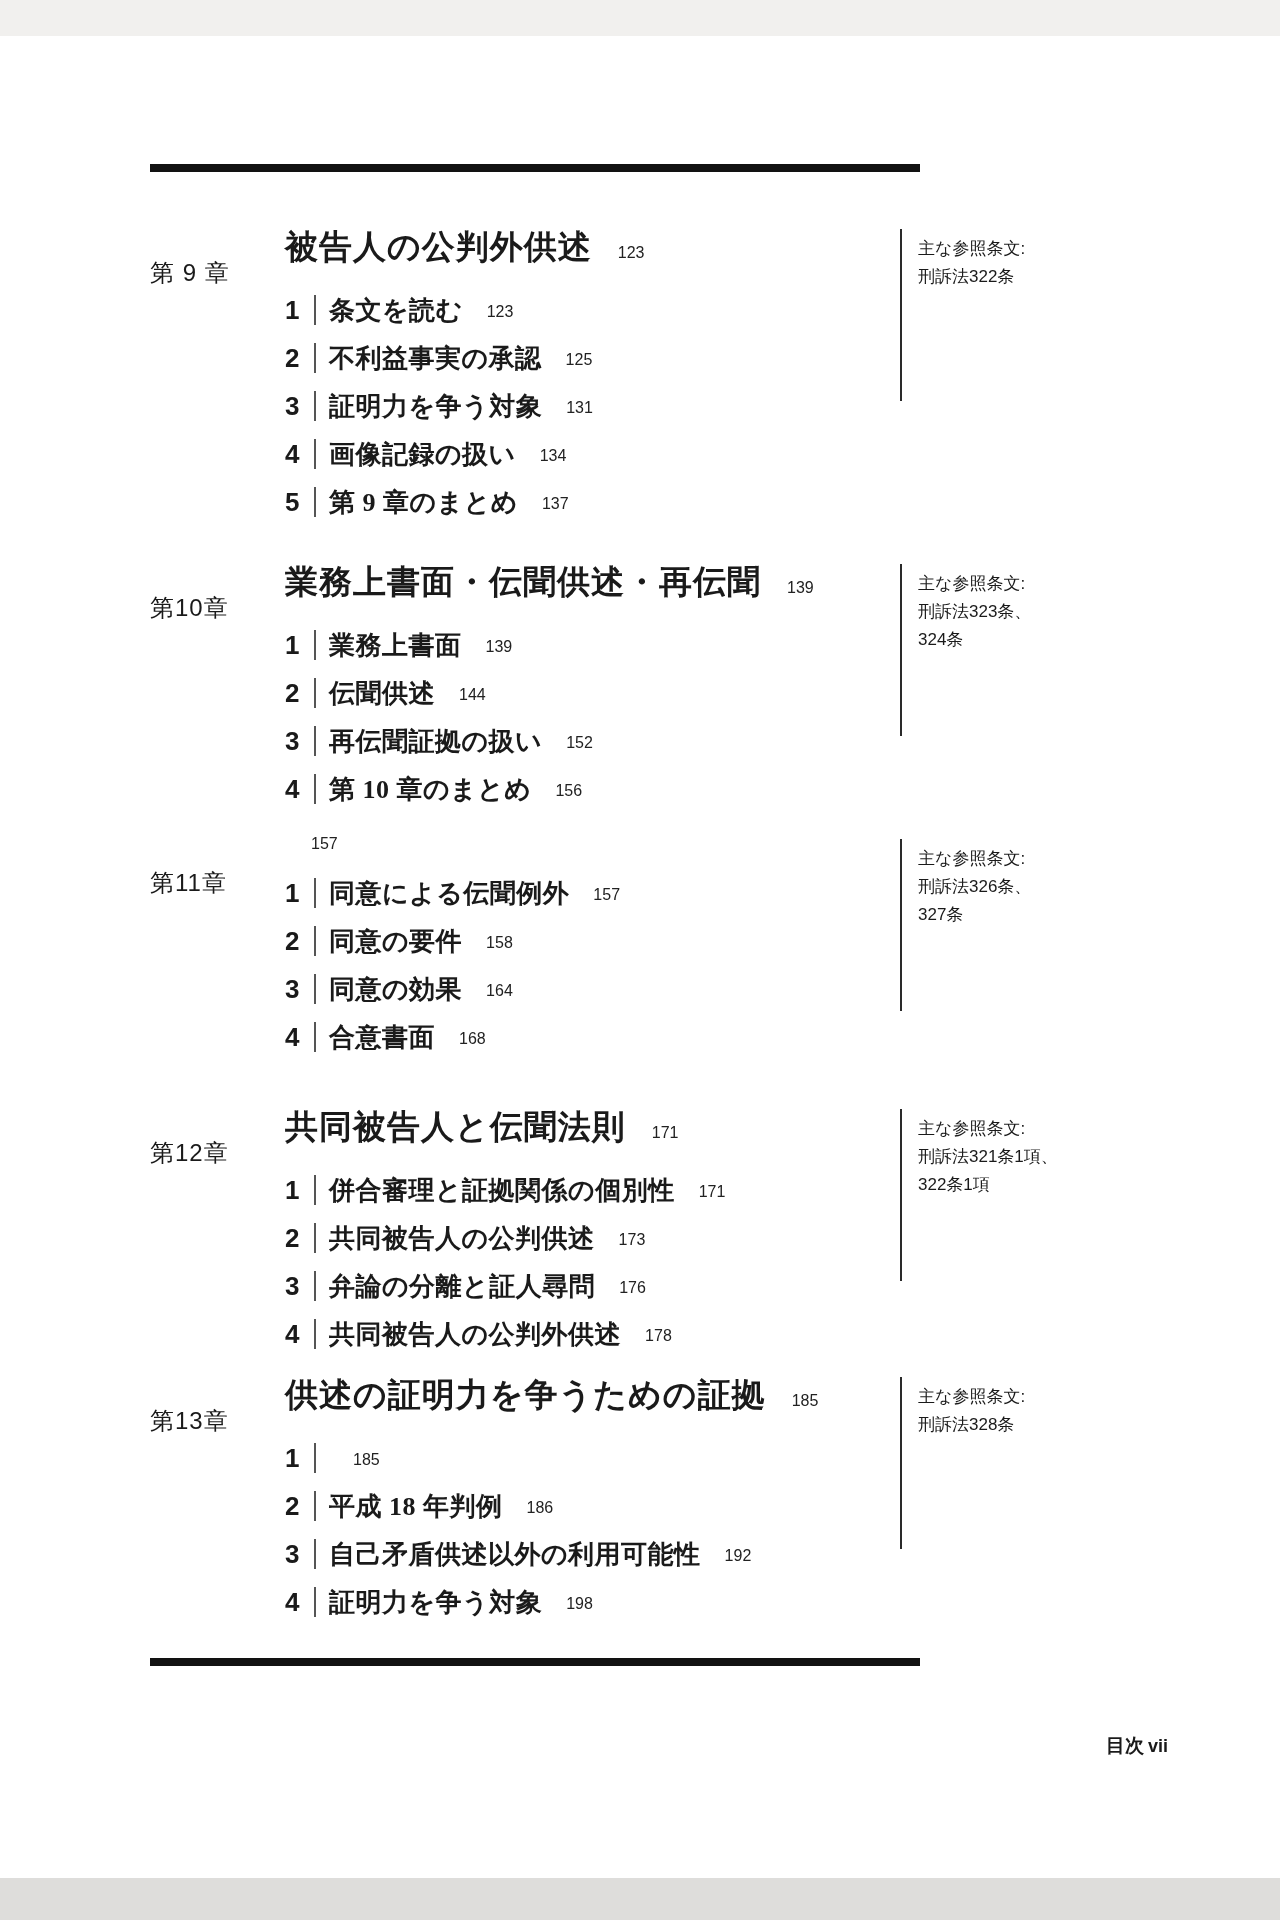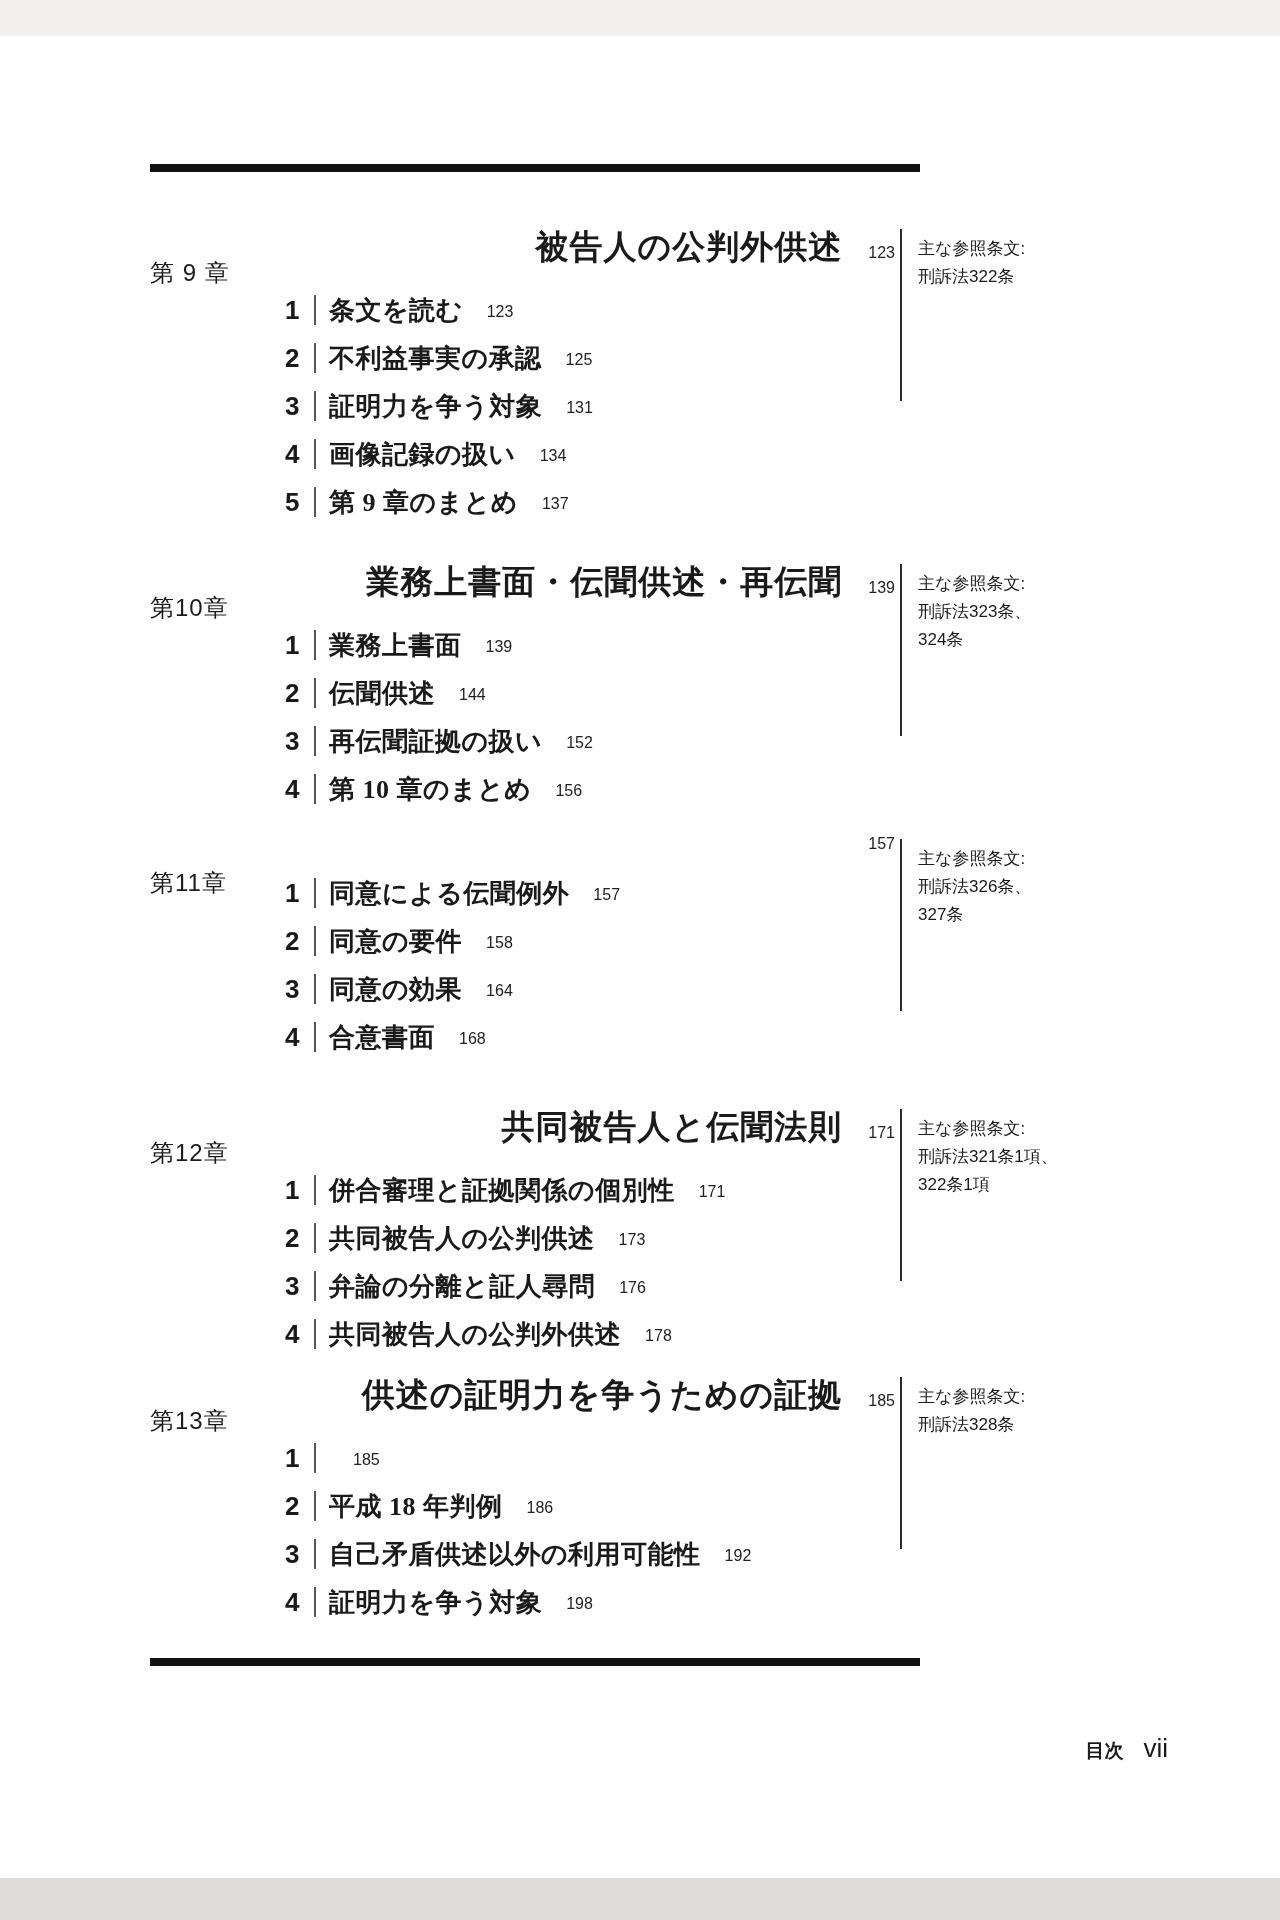--- a/index.html
+++ b/index.html
@@ -27,21 +27,21 @@
     position:absolute;left:150px;right:60px;
   }
   .ch-label{
     position:absolute;left:0;top:8px;
     font-size:24px;font-weight:400;letter-spacing:1px;white-space:nowrap;margin-top:24px;
   }
   .ch-main{
     position:absolute;left:135px;top:0;width:610px;
   }
   .ch-title-row{
-    display:flex;align-items:baseline;white-space:nowrap;justify-content:flex-end;
+    display:flex;align-items:baseline;white-space:nowrap;
   }
   .ch-title{
     margin:0;font-size:33px;font-weight:700;letter-spacing:1px;
   }
   .ch-page{
     font-size:16px;font-weight:400;margin-left:26px;color:#222;
   }
   .sections{margin-top:16px;}
   .sec-row{
     display:flex;align-items:center;height:48px;white-space:nowrap;
@@ -61,24 +61,24 @@
   }
   .ref{
     position:absolute;left:750px;top:4px;width:230px;min-height:172px;
     border-left:2px solid #2a2a2a;padding:6px 0 0 16px;box-sizing:border-box;
     font-size:17px;line-height:1.65;font-weight:400;
   }
   .ref div:empty{display:none;}
 
   .footer{
     position:absolute;top:1733px;right:112px;
-    display:flex;align-items:baseline;gap:20px;
+    display:flex;align-items:baseline;gap:4px;
   }
   .footer .toc-label{font-size:19px;font-weight:700;}
-  .footer .folio{font-size:26px;font-weight:400;}
+  .footer .folio{font-size:18px;font-weight:700;}
 </style>
 </head>
 <body>
 
 <div class="band-top"></div>
 <div class="band-bottom"></div>
 
 <div class="rule top"></div>
 <div class="rule bottom"></div>
 

